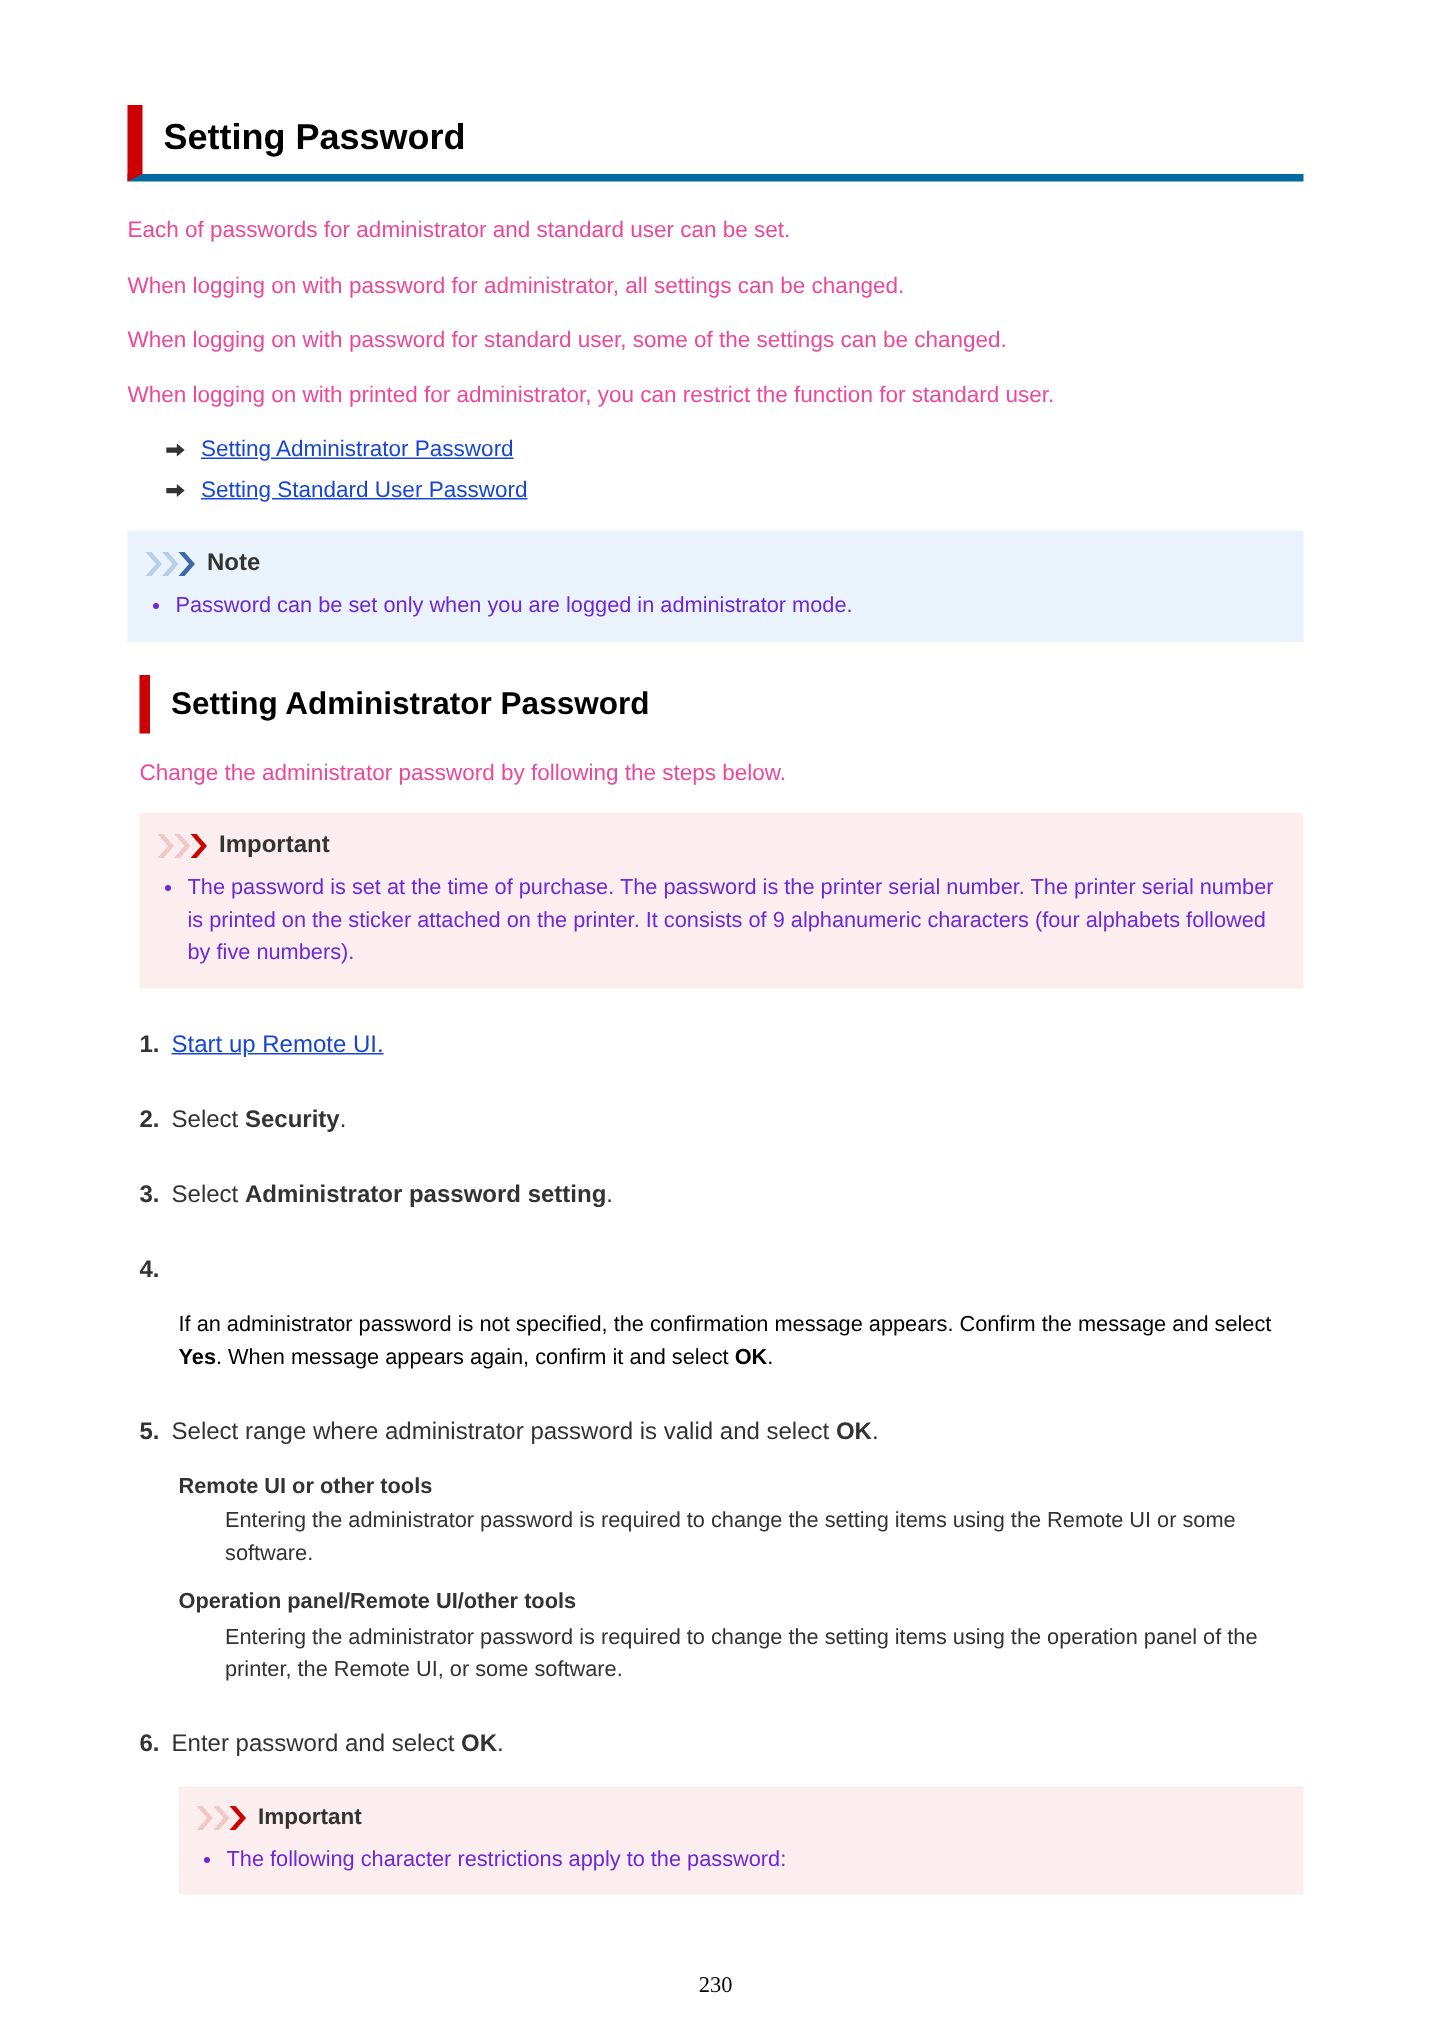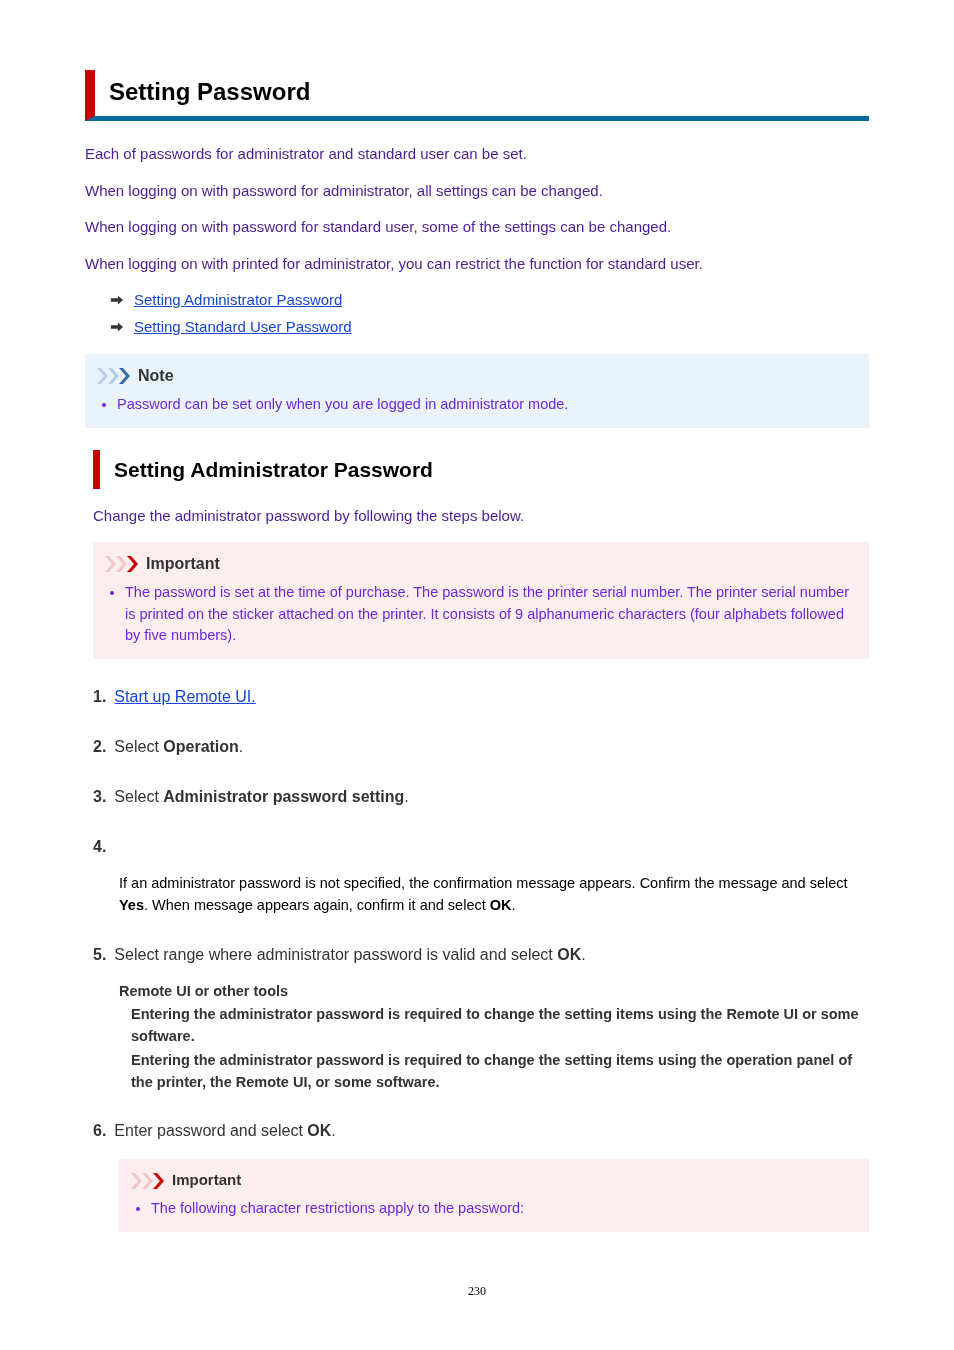--- a/index.html
+++ b/index.html
@@ -16,21 +16,21 @@
       font-size: 24px;
       font-weight: bold;
       color: #000;
       border-left: 10px solid #c00;
       padding-left: 14px;
       padding-top: 4px;
       padding-bottom: 6px;
       border-bottom: 5px solid #0369a1;
       margin-bottom: 22px;
     }
-    .para { margin-bottom: 14px; color: #4c1d95; }
+    .para { margin-bottom: 14px; color: #ec4899; }
     .link-list { list-style: none; padding-left: 25px; margin-bottom: 16px; margin-top: 6px; }
     .link-list li { margin-bottom: 4px; display:flex; align-items:center; }
     .arrow {
       width: 14px; height: 14px; margin-right: 10px; flex:none;
     }
     .link { color: #1646d3; text-decoration: underline; cursor: pointer; }
 
     .callout {
       border-radius: 0;
       padding: 10px 12px 12px 12px;
@@ -58,26 +58,26 @@
     .steps { list-style: none; counter-reset: step; margin-left: 8px; }
     .steps > li { counter-increment: step; margin-top: 26px; }
     .step-line { display:flex; align-items: baseline; gap: 8px; font-size: 16px; }
     .step-num { font-weight: bold; }
     .step-num::after { content: "."; }
     .step-content { font-size: 16px; }
     .step-content strong { font-weight: bold; }
     .step-body { margin-top: 14px; margin-left: 26px; font-size: 14.5px; color:#000000; }
     .deflist { margin-top: 14px; margin-left: 26px; }
     .dt { font-weight: bold; font-size: 14.5px; margin-top: 10px; }
-    .dd { font-size: 14.5px; margin-left: 12px; margin-top:2px;font-weight:bold; }
+    .dd { font-size: 14.5px; margin-left: 31px; margin-top:2px; }
 
     .inner-callout { margin-left: 26px; margin-top:16px; }
     .inner-callout .callout-head { font-size: 15px; }
 
-    .page-num { text-align: center; font-family: "Times New Roman", serif; font-size: 12px; color:#000; margin-top: 50px; }
+    .page-num { text-align: center; font-family: "Times New Roman", serif; font-size: 15px; color:#000; margin-top: 50px; }
   </style>
 </head>
 <body>
 
 <h1 class="page-title">Setting Password</h1>
 
 <p class="para">Each of passwords for administrator and standard user can be set.</p>
 <p class="para">When logging on with password for administrator, all settings can be changed.</p>
 <p class="para">When logging on with password for standard user, some of the settings can be changed.</p>
 <p class="para">When logging on with printed for administrator, you can restrict the function for standard user.</p>
@@ -141,21 +141,21 @@
   <li>
     <div class="step-line">
       <span class="step-num">1</span>
       <span class="step-content"><a class="link">Start up Remote UI.</a></span>
     </div>
   </li>
 
   <li>
     <div class="step-line">
       <span class="step-num">2</span>
-      <span class="step-content"><span>Select </span><strong>Operation</strong>.</span>
+      <span class="step-content"><span>Select </span><strong>Security</strong>.</span>
     </div>
   </li>
 
   <li>
     <div class="step-line">
       <span class="step-num">3</span>
       <span class="step-content"><span>Select </span><strong>Administrator password setting</strong>.</span>
     </div>
   </li>
 
@@ -169,20 +169,21 @@
   </li>
 
   <li>
     <div class="step-line">
       <span class="step-num">5</span>
       <span class="step-content"><span>Select range where administrator password is valid and select </span><strong>OK</strong>.</span>
     </div>
     <div class="deflist">
       <div class="dt">Remote UI or other tools</div>
       <div class="dd">Entering the administrator password is required to change the setting items using the Remote UI or some software.</div>
+      <div class="dt">Operation panel/Remote UI/other tools</div>
       <div class="dd">Entering the administrator password is required to change the setting items using the operation panel of the printer, the Remote UI, or some software.</div>
     </div>
   </li>
 
   <li>
     <div class="step-line">
       <span class="step-num">6</span>
       <span class="step-content"><span>Enter password and select </span><strong>OK</strong>.</span>
     </div>
     <div class="callout important inner-callout">

